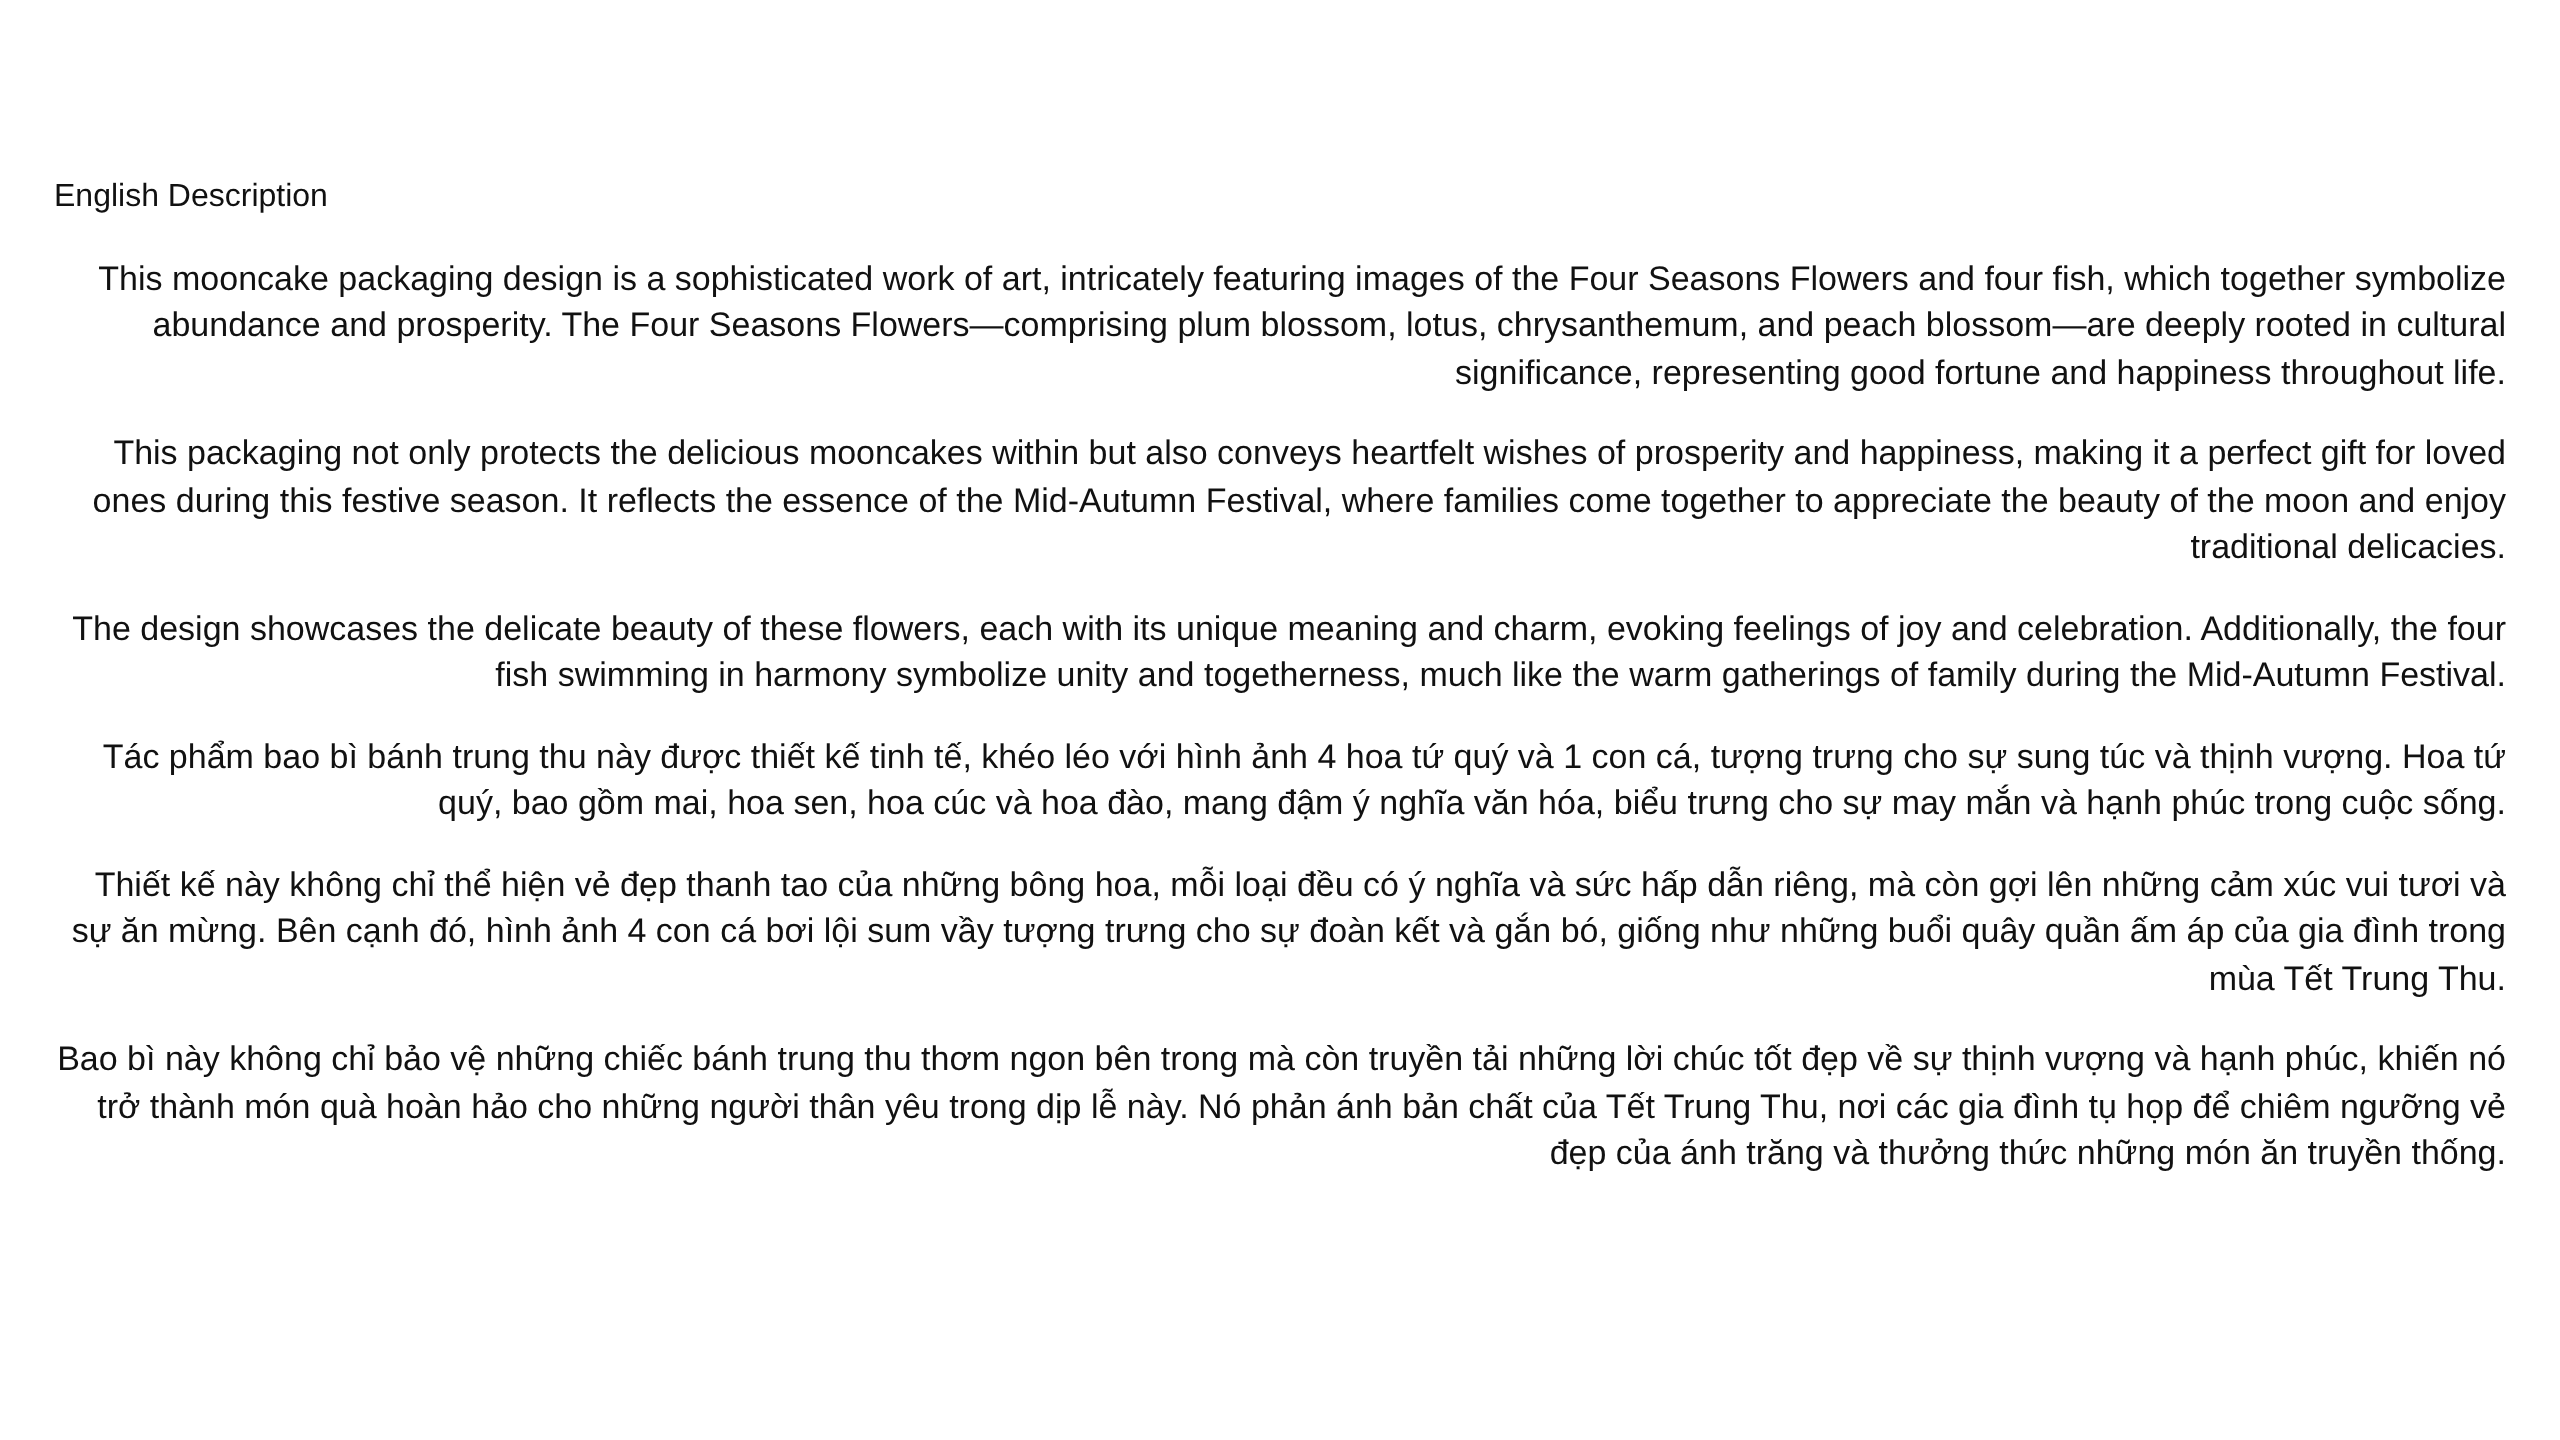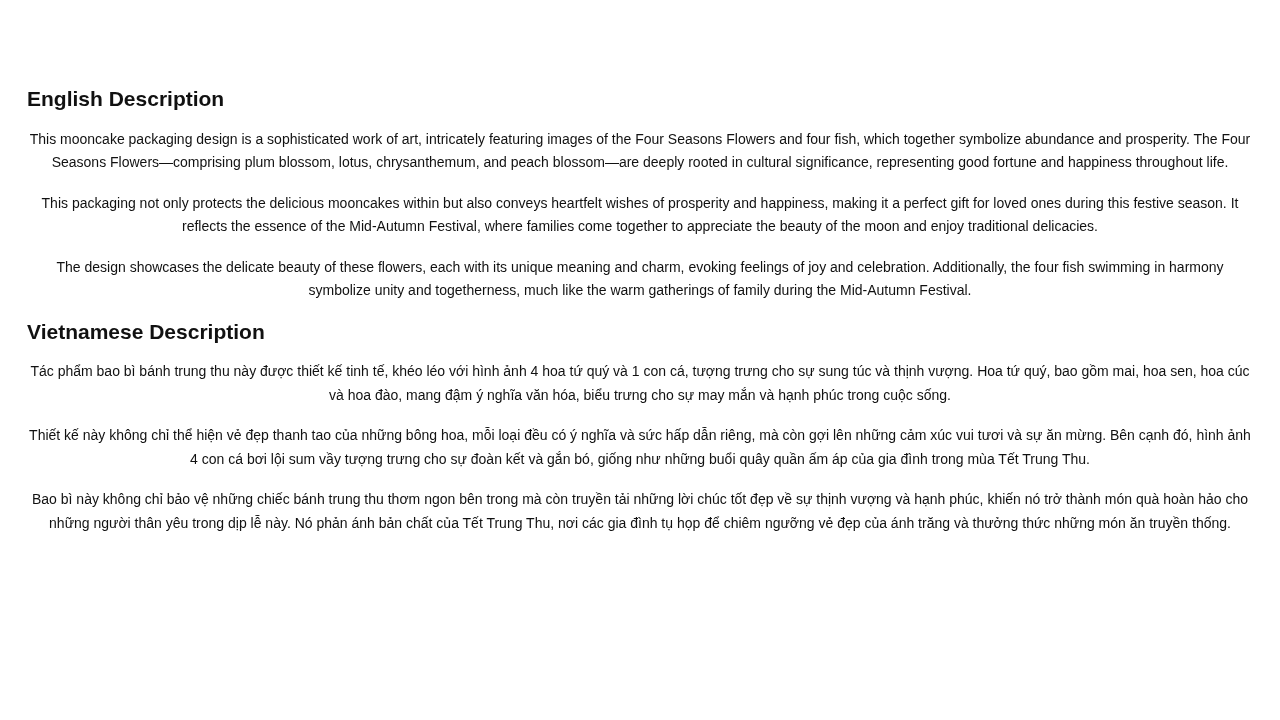--- a/index.html
+++ b/index.html
@@ -13,49 +13,48 @@
     overflow: hidden;
     font-family: "Liberation Sans", sans-serif;
     color: #111111;
   }
   .document {
     box-sizing: border-box;
     width: 1280px;
     padding: 87px 27px 0 27px;
   }
   .section-heading {
-    font-size: 21px;
+    font-size: 16px;
     line-height: 23.5px;
-    font-weight: 700;
+    font-weight: 400;
     margin: 0 0 17px 0;
   }
   .para {
-    font-size: 14px;
+    font-size: 17px;
     line-height: 23.5px;
     margin: 0 0 17px 0;
-    text-align: center;
+    text-align: right;
     overflow-wrap: break-word;
     -webkit-hyphens: auto;
     hyphens: auto;
   }
 </style>
 </head>
 <body>
 
 <main class="document">
 
   <p class="section-heading" lang="en">English Description</p>
 
   <p class="para" lang="en">This mooncake packaging design is a sophisticated work of art, intricately featuring images of the Four Seasons Flowers and four fish, which together symbolize abundance and prosperity. The Four Seasons Flowers—comprising plum blossom, lotus, chrysanthemum, and peach blossom—are deeply rooted in cultural significance, representing good fortune and happiness throughout life.</p>
 
   <p class="para" lang="en">This packaging not only protects the delicious mooncakes within but also conveys heartfelt wishes of prosperity and happiness, making it a perfect gift for loved ones during this festive season. It reflects the essence of the Mid-Autumn Festival, where families come together to appreciate the beauty of the moon and enjoy traditional delicacies.</p>
 
   <p class="para" lang="en">The design showcases the delicate beauty of these flowers, each with its unique meaning and charm, evoking feelings of joy and celebration. Additionally, the four fish swimming in harmony symbolize unity and togetherness, much like the warm gatherings of family during the Mid-Autumn Festival.</p>
 
-  <p class="section-heading" lang="en">Vietnamese Description</p>
 
   <p class="para" lang="vi">Tác phẩm bao bì bánh trung thu này được thiết kế tinh tế, khéo léo với hình ảnh 4 hoa tứ quý và 1 con cá, tượng trưng cho sự sung túc và thịnh vượng. Hoa tứ quý, bao gồm mai, hoa sen, hoa cúc và hoa đào, mang đậm ý nghĩa văn hóa, biểu trưng cho sự may mắn và hạnh phúc trong cuộc sống.</p>
 
   <p class="para" lang="vi">Thiết kế này không chỉ thể hiện vẻ đẹp thanh tao của những bông hoa, mỗi loại đều có ý nghĩa và sức hấp dẫn riêng, mà còn gợi lên những cảm xúc vui tươi và sự ăn mừng. Bên cạnh đó, hình ảnh 4 con cá bơi lội sum vầy tượng trưng cho sự đoàn kết và gắn bó, giống như những buổi quây quần ấm áp của gia đình trong mùa Tết Trung Thu.</p>
 
   <p class="para" lang="vi">Bao bì này không chỉ bảo vệ những chiếc bánh trung thu thơm ngon bên trong mà còn truyền tải những lời chúc tốt đẹp về sự thịnh vượng và hạnh phúc, khiến nó trở thành món quà hoàn hảo cho những người thân yêu trong dịp lễ này. Nó phản ánh bản chất của Tết Trung Thu, nơi các gia đình tụ họp để chiêm ngưỡng vẻ đẹp của ánh trăng và thưởng thức những món ăn truyền thống.</p>
 
 </main>
 
 </body></html>

